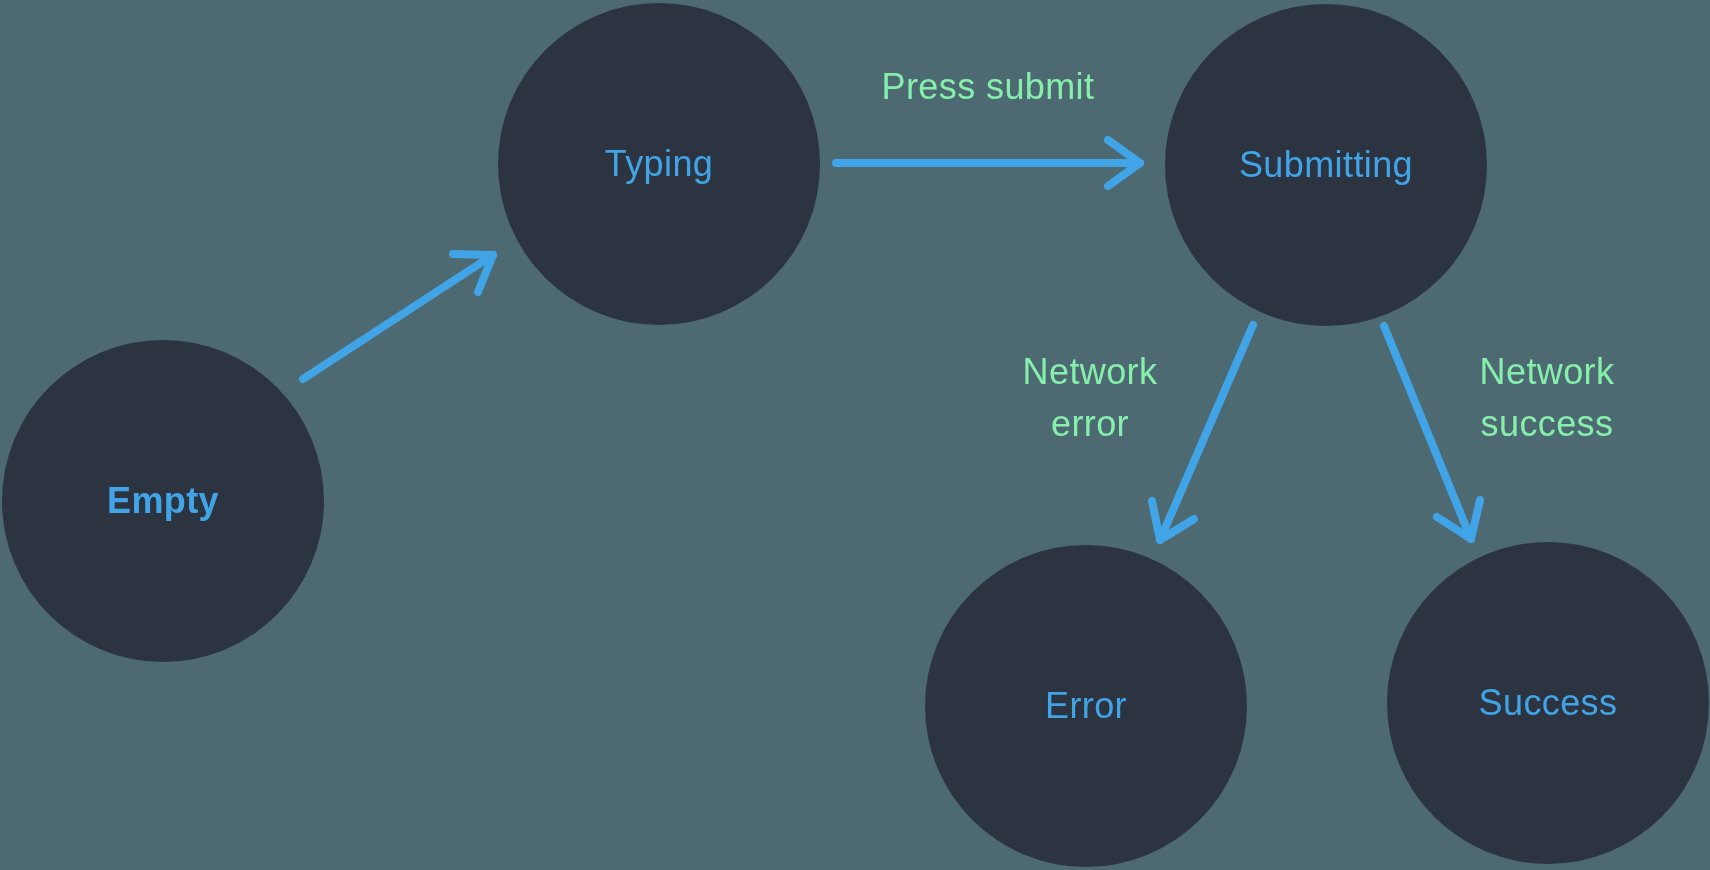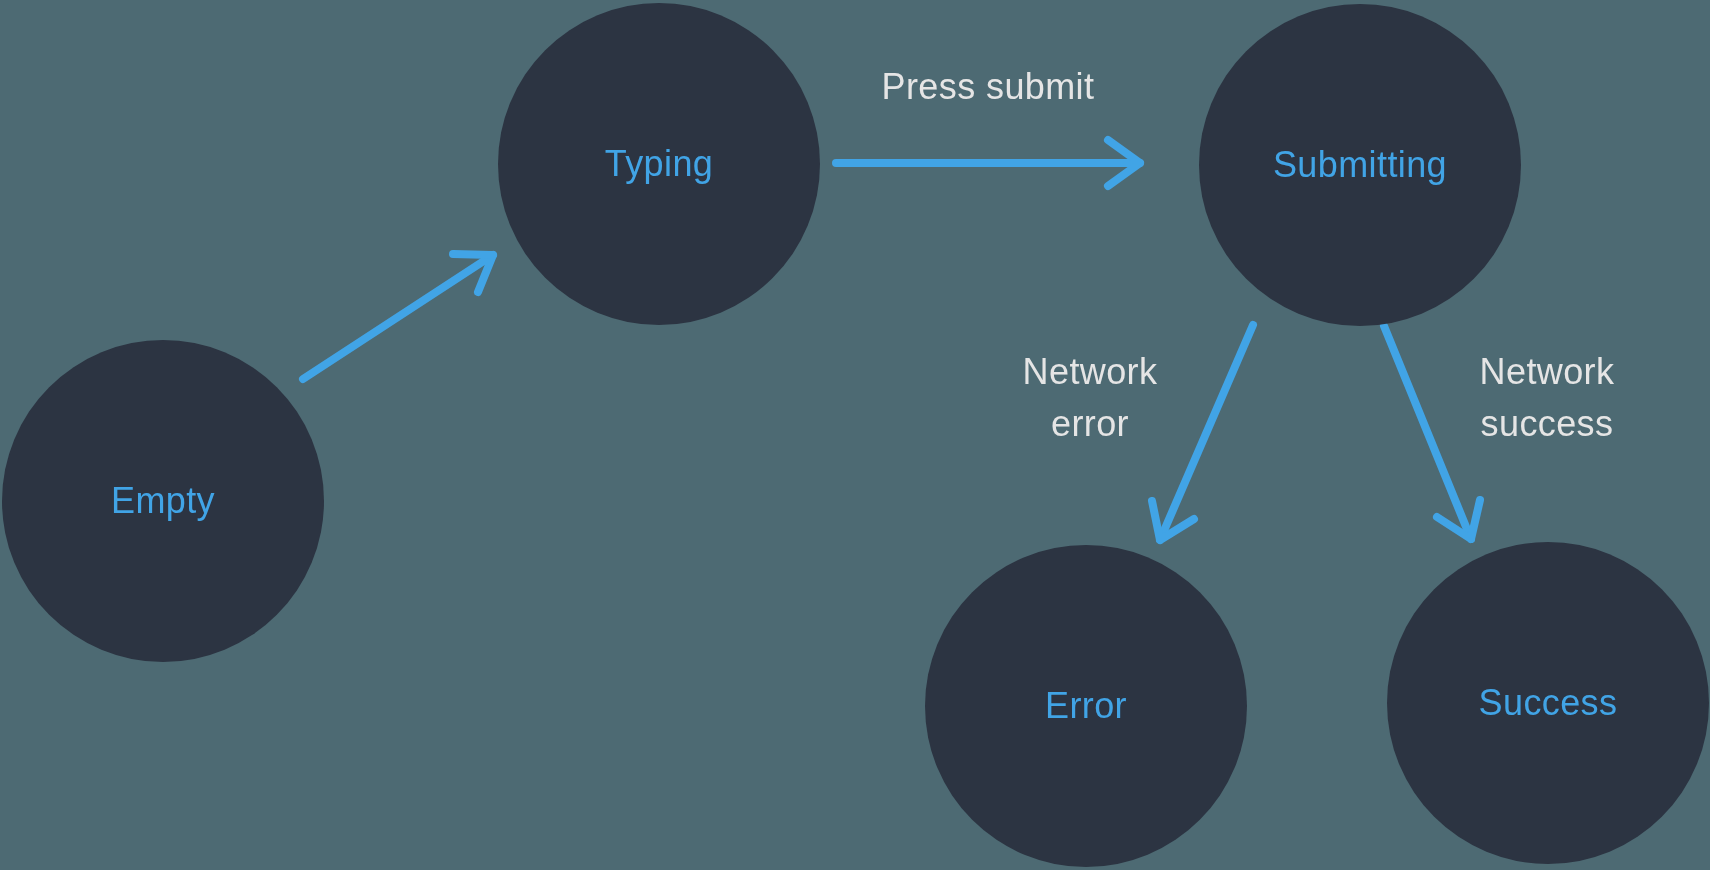--- a/index.html
+++ b/index.html
@@ -38,32 +38,32 @@
   }
   .node-label {
     color: #41A4E6;
     font-size: 36px;
     letter-spacing: 0.4px;
     white-space: nowrap;
   }
   .edge-label {
     position: absolute;
     transform: translate(-50%, -50%);
-    color: #e5e5e5;
+    color: #86efac;
     font-size: 36px;
     line-height: 52px;
     letter-spacing: 0.4px;
     text-align: center;
     white-space: nowrap;
   }
   .edge-label span { display: block; }
   
-  .node-empty      { left: 2px;    top: 340px; }
+  .node-empty      { left: 2px;    top: 340px; font-weight: bold; }
   .node-typing     { left: 498px;  top: 3px;   }
-  .node-submitting { left: 1199px; top: 4px;   }
+  .node-submitting { left: 1165px; top: 4px;   }
   .node-error      { left: 925px;  top: 545px; }
   .node-success    { left: 1387px; top: 542px; }
   
   .edge-label-start-typing    { left: 327px;  top: 236px; }
   .edge-label-press-submit    { left: 988px;  top: 87px;  }
   .edge-label-network-error   { left: 1090px; top: 398px; }
   .edge-label-network-success { left: 1547px; top: 398px; }
 </style>
 </head>
 <body>

